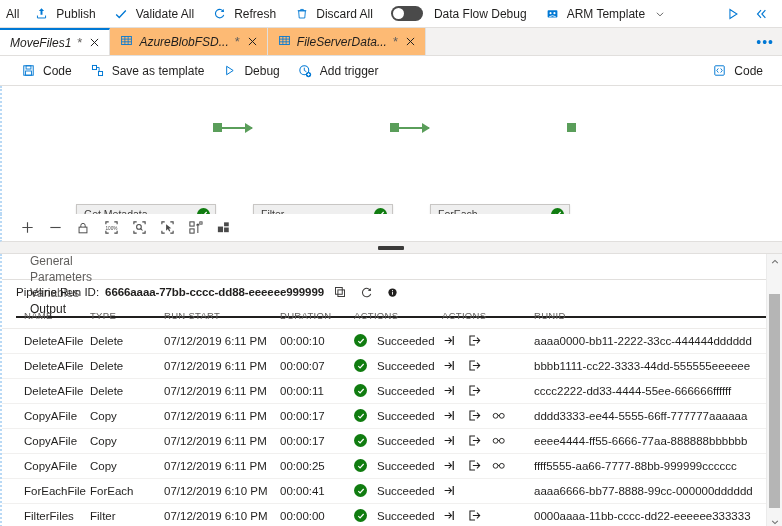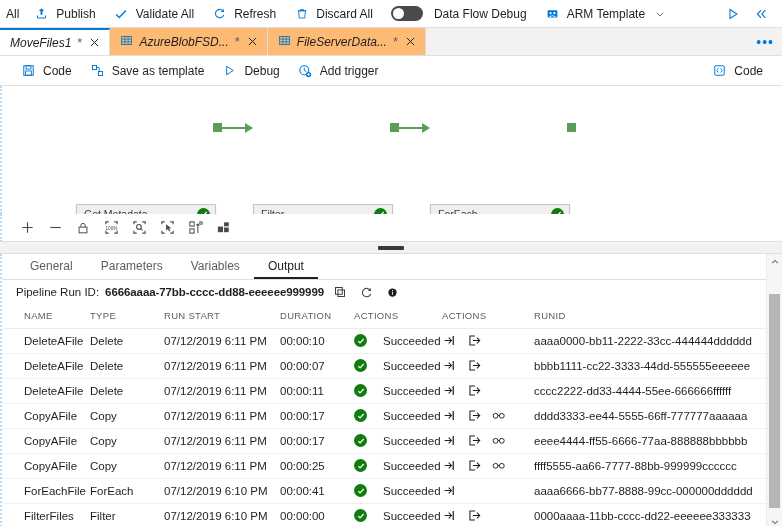--- a/index.html
+++ b/index.html
@@ -194,20 +194,21 @@
     height: 276px;
     background:#ffffff;
     border-left: 2px dotted #b9d9f5;
     overflow:hidden;
   }
   .subtabs {
     height: 26px;
     display:flex; align-items:stretch;
     padding-left: 14px;
     border-bottom: 1px solid #e1dfdd;
+    flex-direction: column;
   }
   .subtab {
     padding: 0 14px;
     display:flex; align-items:center;
     font-size: 12px;
     color: #605e5c;
     cursor: default;
     border-bottom: 2px solid transparent;
   }
   .subtab.active {
@@ -256,21 +257,21 @@
     white-space: nowrap;
     overflow: hidden;
   }
   .c-name  { width: 88px;  padding-left: 22px !important; }
   .c-type  { width: 74px; }
   .c-start { width: 116px; }
   .c-dur   { width: 74px; }
   .c-status{ width: 88px; }
   .c-act   { width: 92px; }
   .c-runid { width: auto; }
-  .statuscell { display:flex; align-items:center; gap:16px; }
+  .statuscell { display:flex; align-items:center; gap:10px; }
   .statusdot {
     width:13px; height:13px; border-radius:50%;
     background:#107c10; flex:none;
     display:flex; align-items:center; justify-content:center;
   }
   .actcell { display:flex; align-items:center; gap:11px; }
   .acticon { width:14px; height:14px; display:flex; align-items:center; justify-content:center; cursor:default; }
 
   
   .vscroll {

